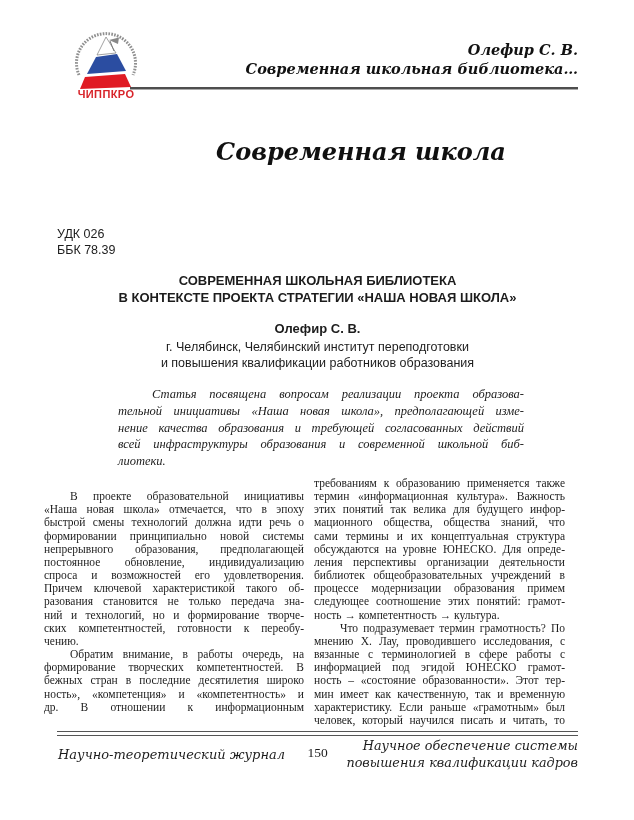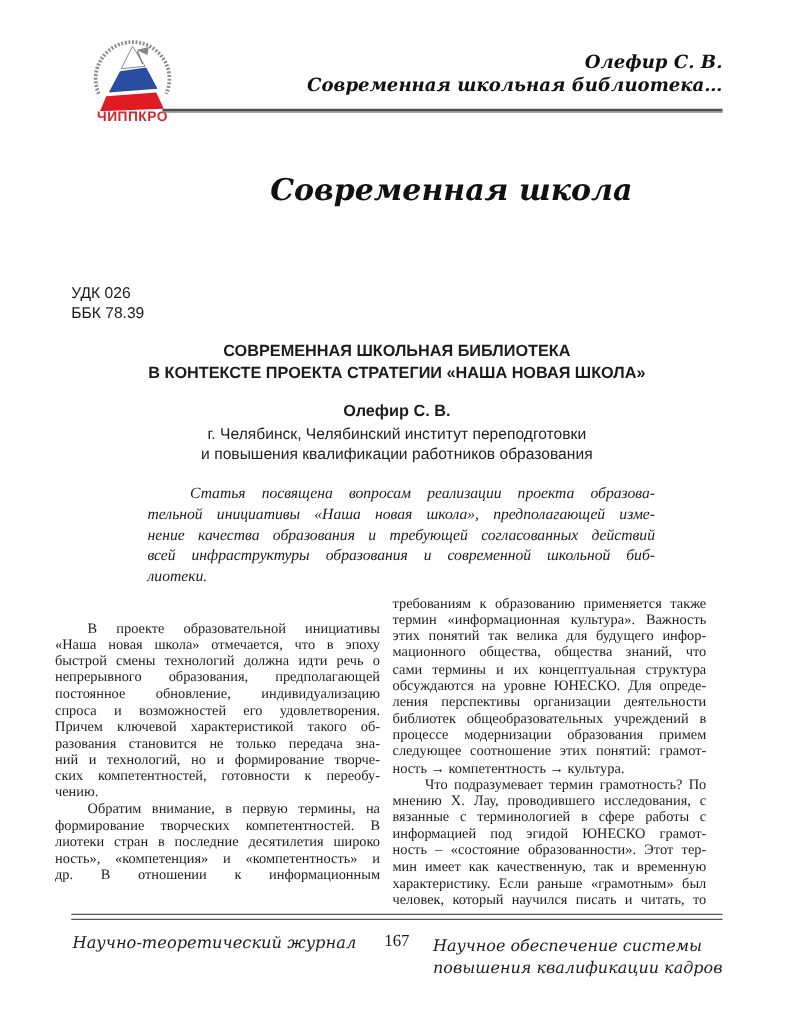--- a/index.html
+++ b/index.html
@@ -75,21 +75,21 @@
   }
   .footer {
     position:absolute; top:738px; left:57px; width:521px; height:38px;
     font-family:"DejaVu Serif", serif; font-style:italic; font-size:13px;
   }
   .ft-journal { position:absolute; left:1px; top:9px; }
   .ft-page {
     position:absolute; left:50%; transform:translateX(-50%); top:7px;
     font-family:"Liberation Serif", serif; font-style:normal; font-size:13.5px;
   }
-  .ft-right { position:absolute; right:0; top:12px; text-align:left; line-height:16.5px; font-size:12.8px; }
+  .ft-right { position:absolute; right:0; top:0; text-align:right; line-height:16.5px; font-size:12.8px; }
 </style>
 </head>
 <body>
 
 <div class="page">
 
   <div class="logo">
     <svg width="66" height="58" viewBox="0 0 66 58">
       <path d="M 6 44 A 29.5 29.5 0 1 1 60 44" fill="none" stroke="#8f8f8f" stroke-width="3" stroke-dasharray="1.6 1.3"></path>
       <polygon points="12,46 52,43 58,56 7,58" fill="#e01b24"></polygon>
@@ -134,33 +134,34 @@
         <div class="bline endline">лиотеки.</div>
       </div>
     </div>
 
   <div class="cols">
     <div class="col-left">
         <div class="para">
           <div class="bline ind">В проекте образовательной инициативы</div>
           <div class="bline">«Наша новая школа» отмечается, что в эпоху</div>
           <div class="bline">быстрой смены технологий должна идти речь о</div>
+          <div class="bline">формировании принципиально новой системы</div>
           <div class="bline">непрерывного образования, предполагающей</div>
           <div class="bline">постоянное обновление, индивидуализацию</div>
           <div class="bline">спроса и возможностей его удовлетворения.</div>
           <div class="bline">Причем ключевой характеристикой такого об-</div>
           <div class="bline">разования становится не только передача зна-</div>
           <div class="bline">ний и технологий, но и формирование творче-</div>
           <div class="bline">ских компетентностей, готовности к переобу-</div>
           <div class="bline endline">чению.</div>
         </div>
         <div class="para">
-          <div class="bline ind">Обратим внимание, в первую термины, на</div>
+          <div class="bline ind">Обратим внимание, в работы очередь, на</div>
           <div class="bline">формирование творческих компетентностей. В</div>
-          <div class="bline">лиотеки стран в последние десятилетия широко</div>
+          <div class="bline">бежных стран в последние десятилетия широко</div>
           <div class="bline">ность», «компетенция» и «компетентность» и</div>
           <div class="bline">др. В отношении к информационным</div>
         </div>
       </div>
     <div class="col-right">
         <div class="para">
           <div class="bline">требованиям к образованию применяется также</div>
           <div class="bline">термин «информационная культура». Важность</div>
           <div class="bline">этих понятий так велика для будущего инфор-</div>
           <div class="bline">мационного общества, общества знаний, что</div>
@@ -181,20 +182,20 @@
           <div class="bline">мин имеет как качественную, так и временную</div>
           <div class="bline">характеристику. Если раньше «грамотным» был</div>
           <div class="bline">человек, который научился писать и читать, то</div>
         </div>
       </div>
   </div>
 
   <div class="ft-rule"></div>
   <div class="footer">
     <span class="ft-journal">Научно-теоретический журнал</span>
-    <span class="ft-page">167</span>
+    <span class="ft-page">150</span>
     <div class="ft-right">
         <div>Научное обеспечение системы</div>
         <div>повышения квалификации кадров</div>
       </div>
   </div>
 
 </div>
 
 </body></html>

